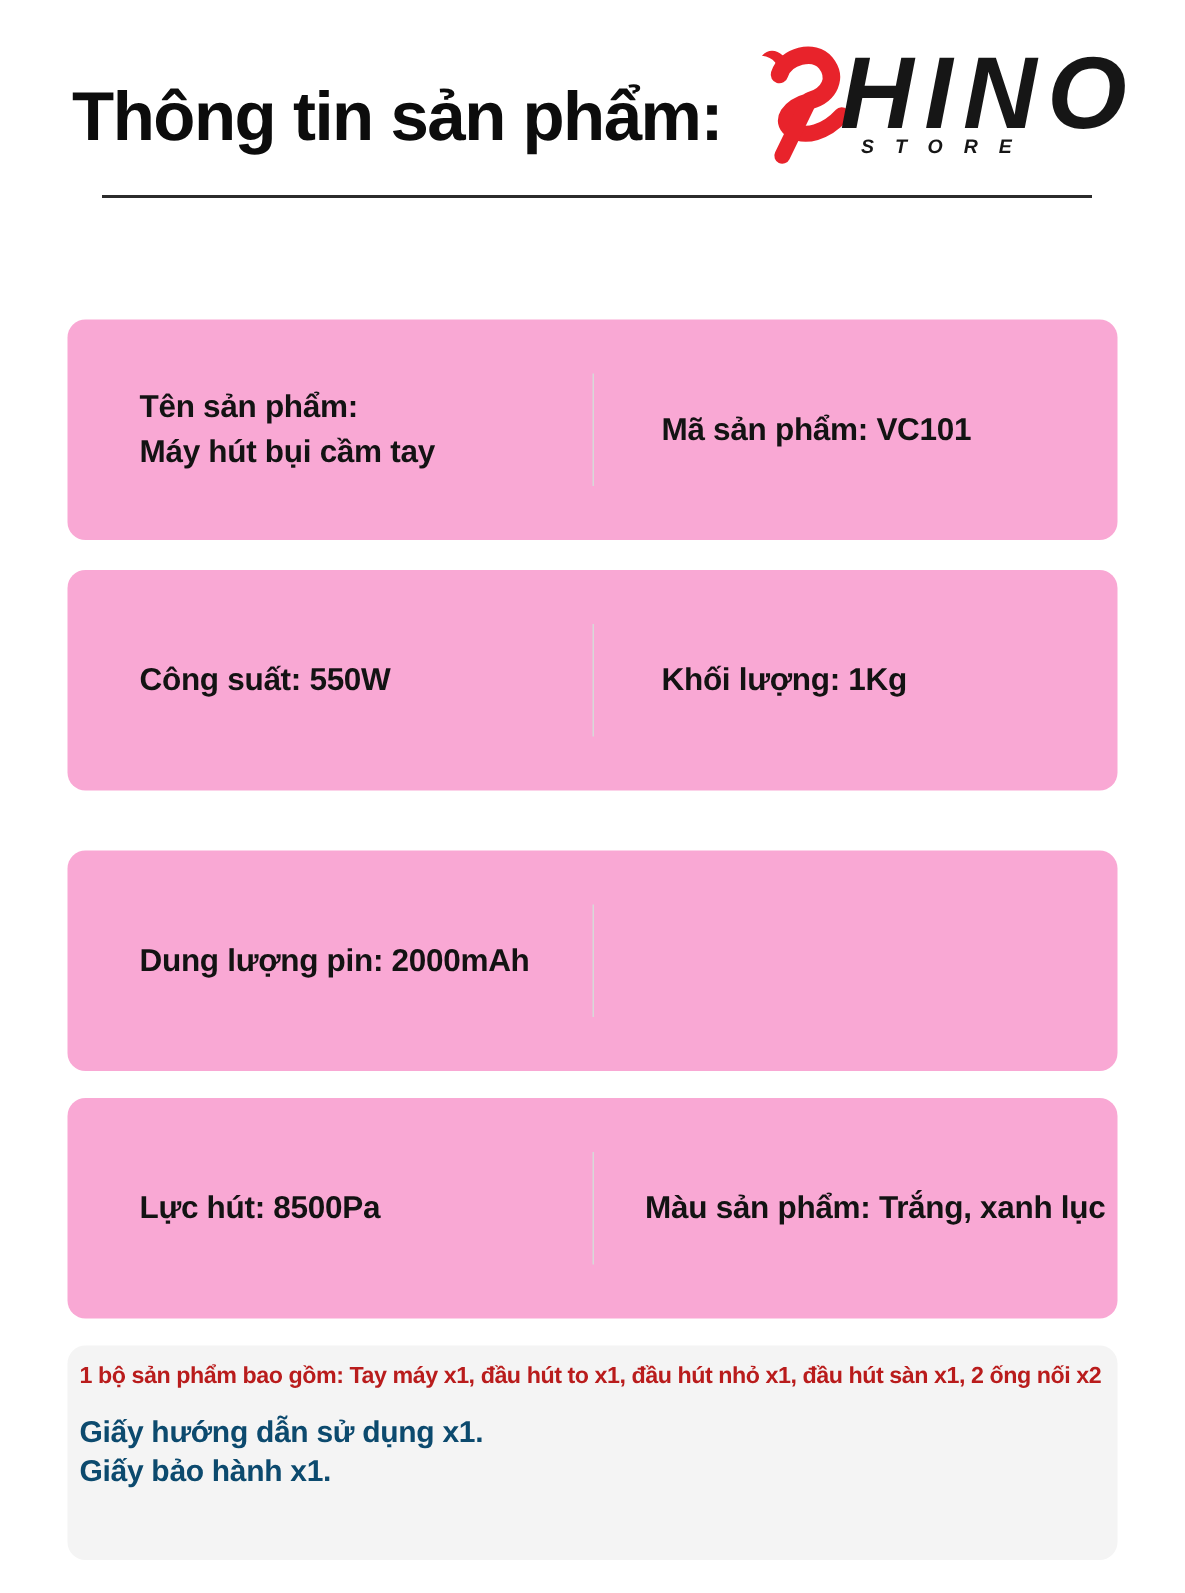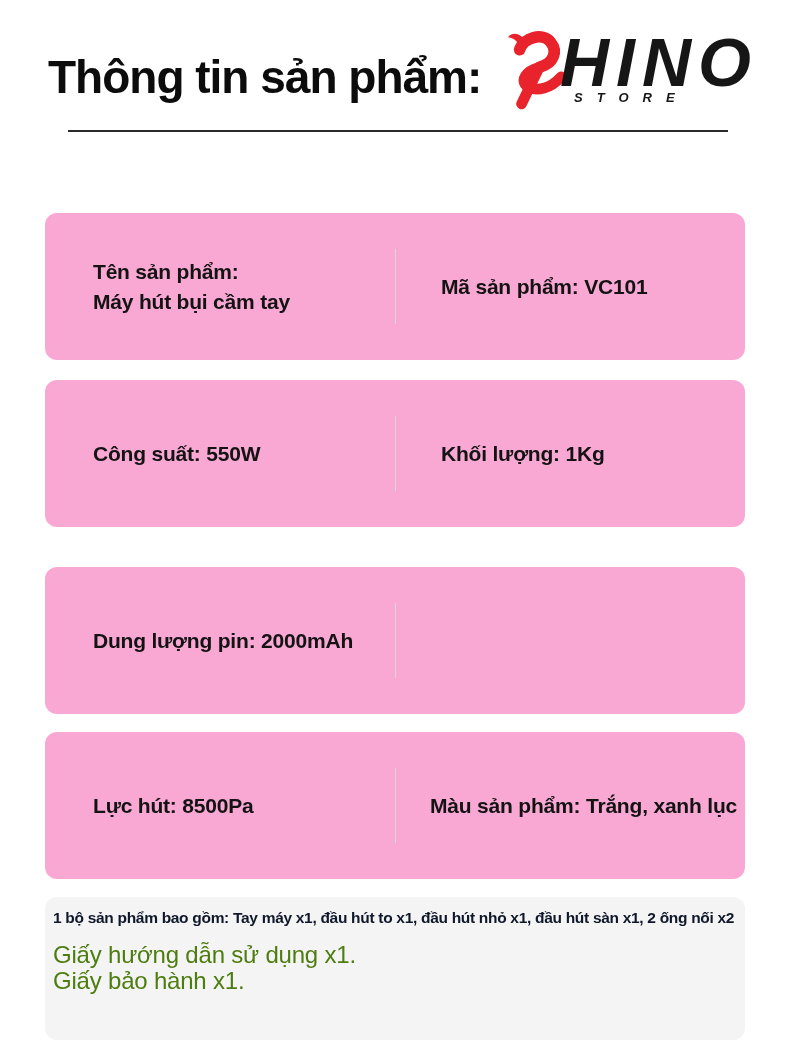--- a/index.html
+++ b/index.html
@@ -132,29 +132,29 @@
     height: 143px;
     background: #f4f4f4;
     border-radius: 12px;
     box-sizing: border-box;
     padding: 12px 10px 0 8px;
   }
   .pkg-includes {
     font-size: 15.5px;
     font-weight: bold;
     letter-spacing: -0.3px;
-    color: #0f172a;
+    color: #b91c1c;
     white-space: nowrap;
   }
   .pkg-line {
-    font-size: 24px;
-    font-weight: normal;
+    font-size: 20px;
+    font-weight: bold;
     line-height: 26px;
     letter-spacing: -0.2px;
-    color: #4d7c0f;
+    color: #0c4a6e;
     white-space: nowrap;
   }
   .pkg-manual { margin-top: 15px; }
 </style>
 </head>
 <body>
 
 <div class="page-title">Thông tin sản phẩm:</div>
 
 <div class="logo">

